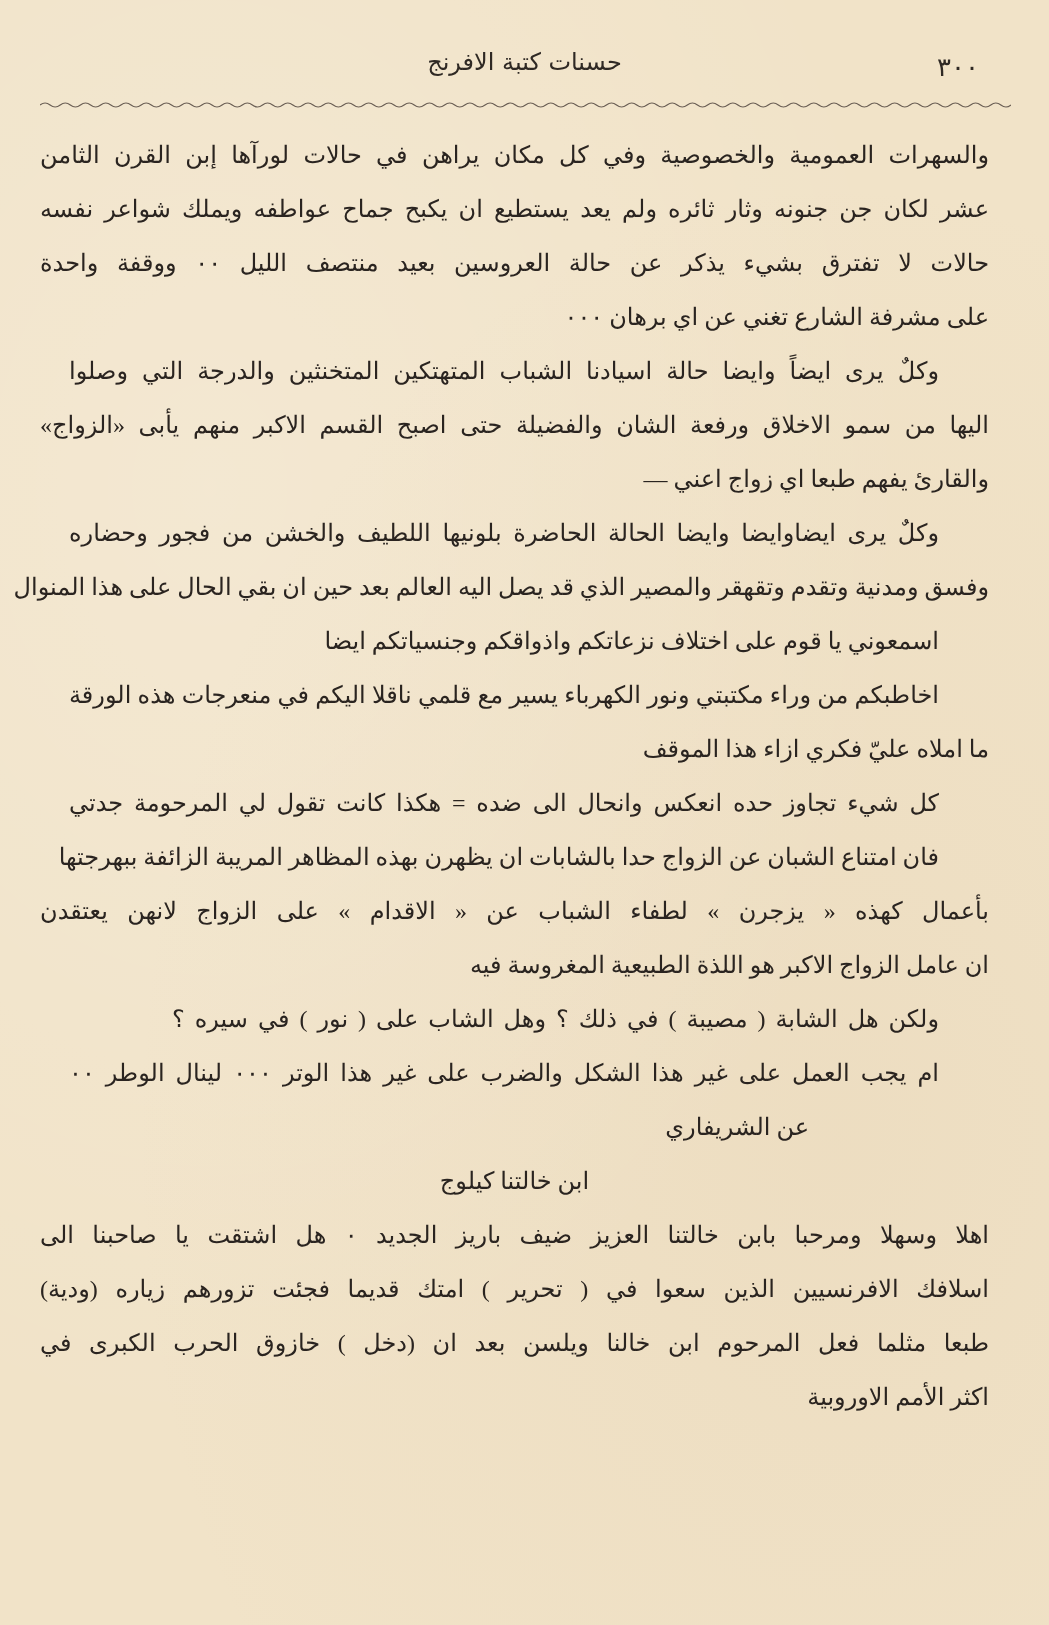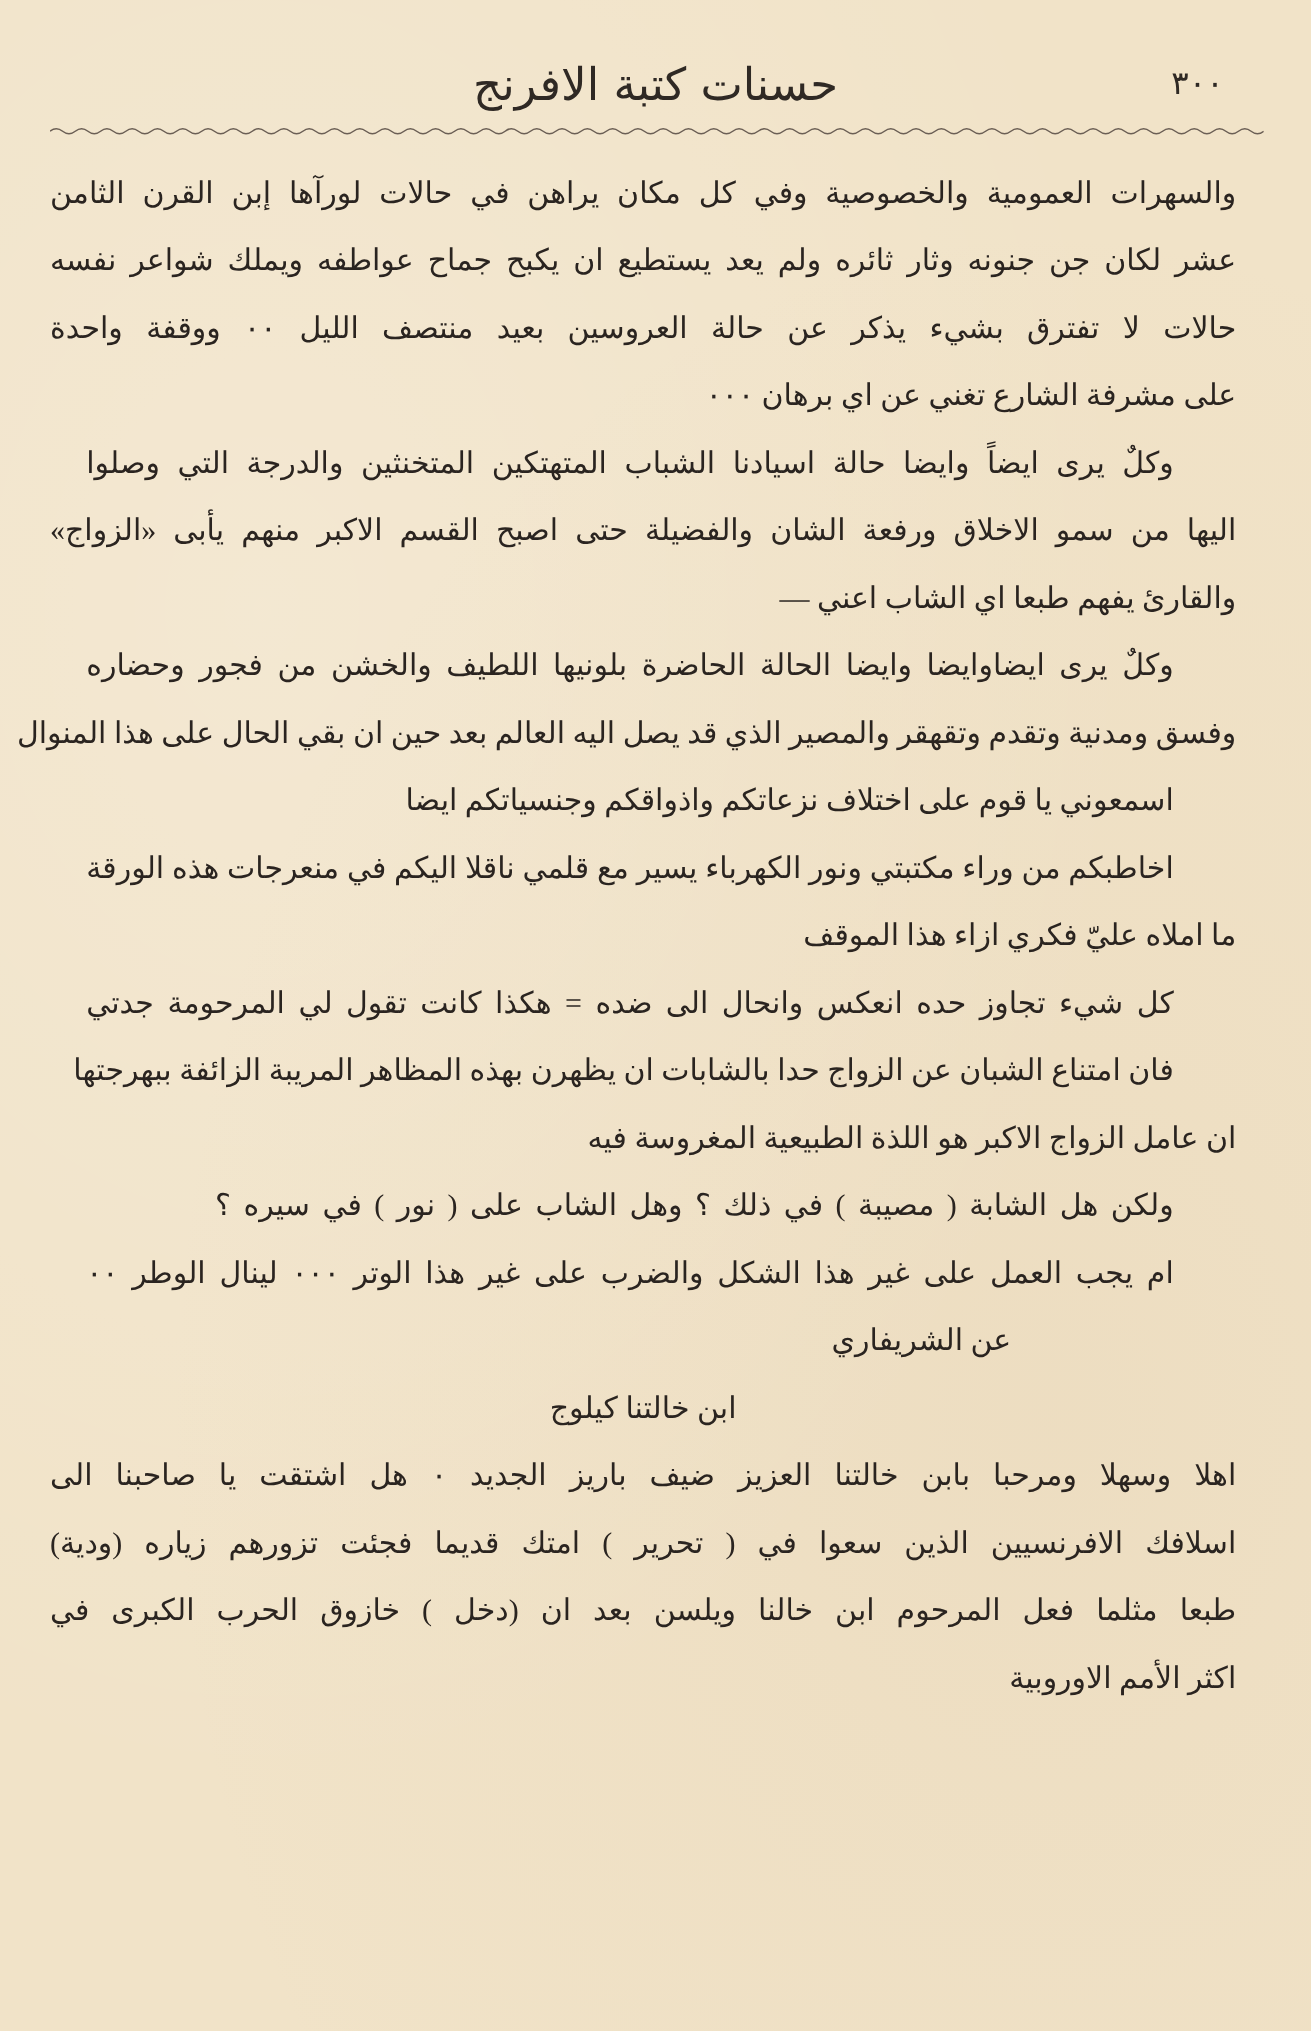--- a/index.html
+++ b/index.html
@@ -41,21 +41,21 @@
       letter-spacing: 4px;
       color: #2f2924;
       margin-left: 23px;
     }
     .book-title {
       position: absolute;
       left: 0;
       right: 0;
       top: 0;
       text-align: center;
-      font-size: 36px;
+      font-size: 24px;
       color: #2f2924;
     }
     .wavy-rule {
       position: absolute;
       left: 40px;
       right: 38px;
       top: 100px;
       height: 10px;
     }
     .wavy-rule svg {
@@ -118,28 +118,29 @@
     </svg>
   </div>
 
   <div class="body-text">
     <span class="line">والسهرات العمومية والخصوصية وفي كل مكان يراهن في حالات لورآها إبن القرن الثامن</span>
     <span class="line">عشر لكان جن جنونه وثار ثائره ولم يعد يستطيع ان يكبح جماح عواطفه ويملك شواعر نفسه</span>
     <span class="line">حالات لا تفترق بشيء يذكر عن حالة العروسين بعيد منتصف الليل ٠٠ ووقفة واحدة</span>
     <span class="line short">على مشرفة الشارع تغني عن اي برهان ٠٠٠</span>
     <span class="line indent">وكلٌ يرى ايضاً وايضا حالة اسيادنا الشباب المتهتكين المتخنثين والدرجة التي وصلوا</span>
     <span class="line">اليها من سمو الاخلاق ورفعة الشان والفضيلة حتى اصبح القسم الاكبر منهم يأبى «الزواج»</span>
-    <span class="line short">والقارئ يفهم طبعا اي الشاب اعني —</span>
+    <span class="line short">والقارئ يفهم طبعا اي زواج اعني —</span>
     <span class="line indent">وكلٌ يرى ايضاوايضا وايضا الحالة الحاضرة بلونيها اللطيف والخشن من فجور وحضاره</span>
     <span class="line">وفسق ومدنية وتقدم وتقهقر والمصير الذي قد يصل اليه العالم بعد حين ان بقي الحال على هذا المنوال</span>
     <span class="line indent short">اسمعوني يا قوم على اختلاف نزعاتكم واذواقكم وجنسياتكم ايضا</span>
     <span class="line indent">اخاطبكم من وراء مكتبتي ونور الكهرباء يسير مع قلمي ناقلا اليكم في منعرجات هذه الورقة</span>
     <span class="line short">ما املاه عليّ فكري ازاء هذا الموقف</span>
     <span class="line indent">كل شيء تجاوز حده انعكس وانحال الى ضده = هكذا كانت تقول لي المرحومة جدتي</span>
     <span class="line indent">فان امتناع الشبان عن الزواج حدا بالشابات ان يظهرن بهذه المظاهر المريبة الزائفة ببهرجتها</span>
+    <span class="line">بأعمال كهذه « يزجرن » لطفاء الشباب عن « الاقدام » على الزواج لانهن يعتقدن</span>
     <span class="line short">ان عامل الزواج الاكبر هو اللذة الطبيعية المغروسة فيه</span>
     <span class="line question">ولكن هل الشابة ( مصيبة ) في ذلك ؟      وهل الشاب على ( نور ) في سيره ؟</span>
     <span class="line indent">ام يجب العمل على غير هذا الشكل والضرب على غير هذا الوتر ٠٠٠ لينال الوطر ٠٠</span>
     <span class="line signature">عن الشريفاري</span>
     <span class="line centered">ابن خالتنا كيلوج</span>
     <span class="line">اهلا وسهلا ومرحبا بابن خالتنا العزيز ضيف باريز الجديد ٠ هل اشتقت يا صاحبنا الى</span>
     <span class="line">اسلافك الافرنسيين الذين سعوا في ( تحرير ) امتك قديما فجئت تزورهم زياره (ودية)</span>
     <span class="line">طبعا مثلما فعل المرحوم ابن خالنا ويلسن بعد ان (دخل ) خازوق الحرب الكبرى في</span>
     <span class="line short">اكثر الأمم الاوروبية</span>
   </div>

